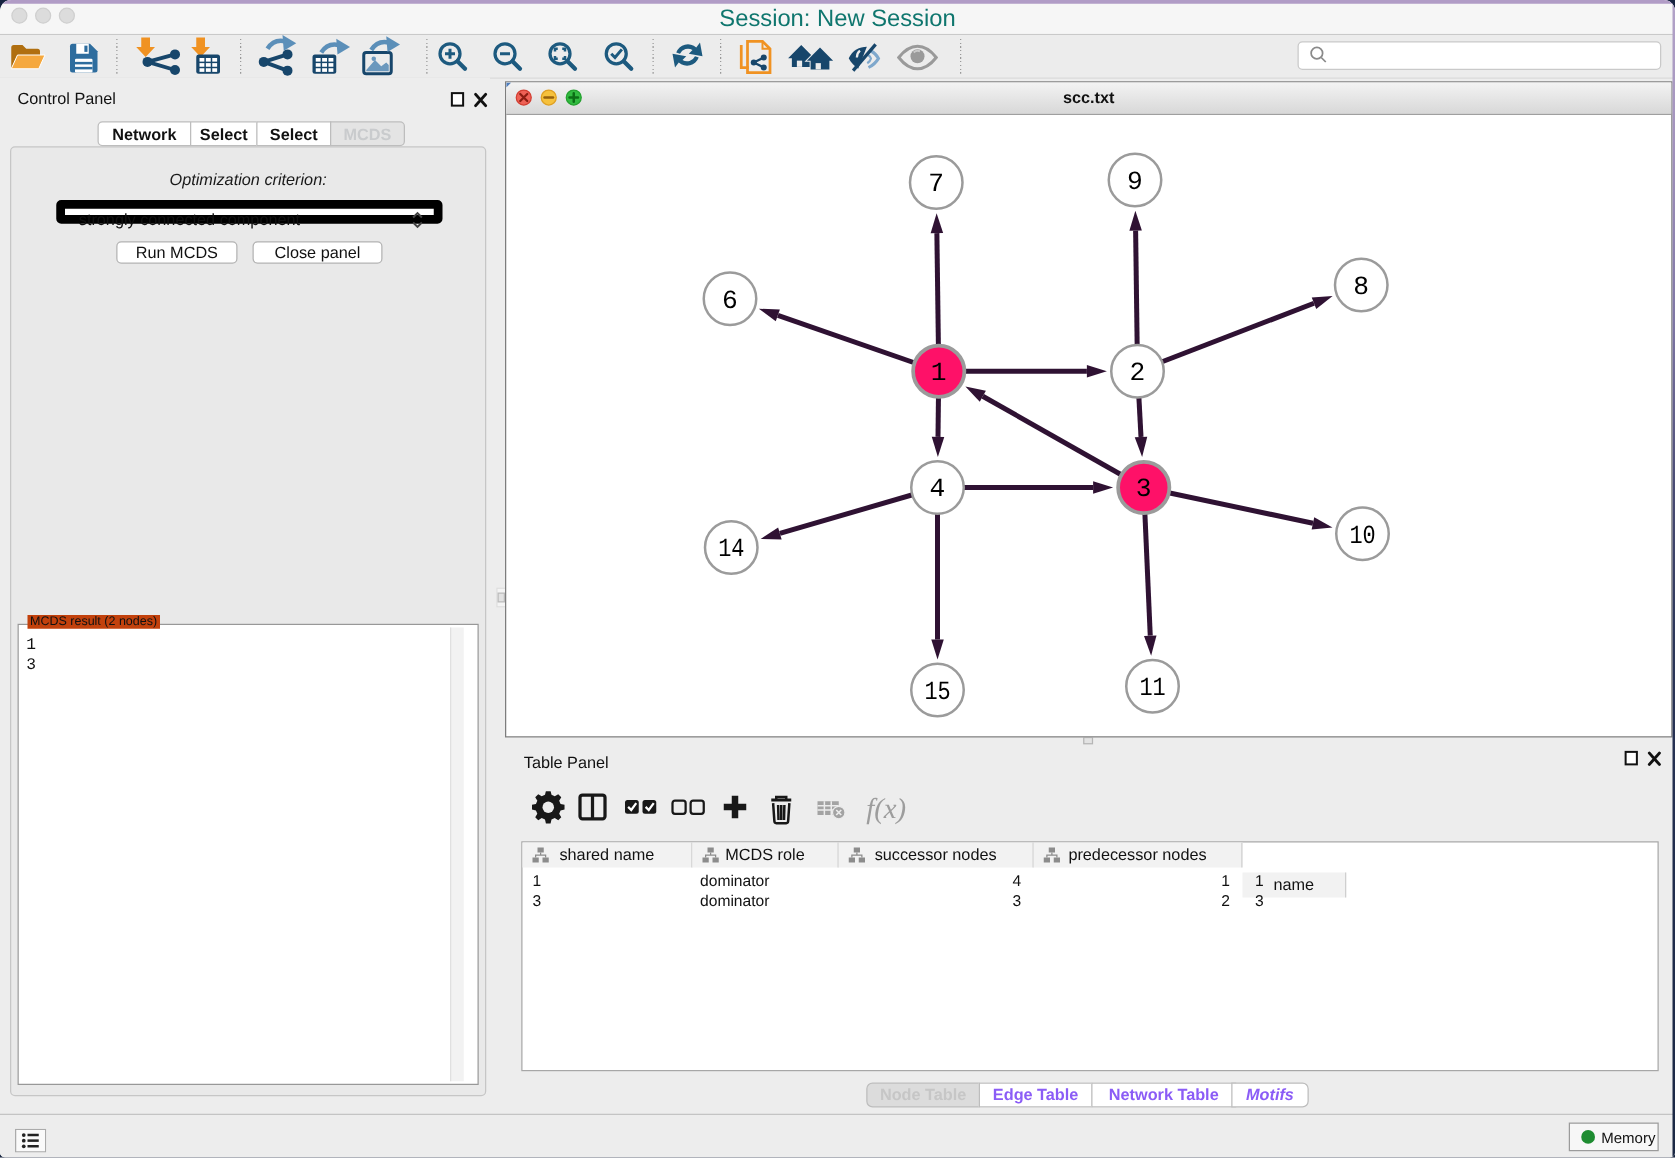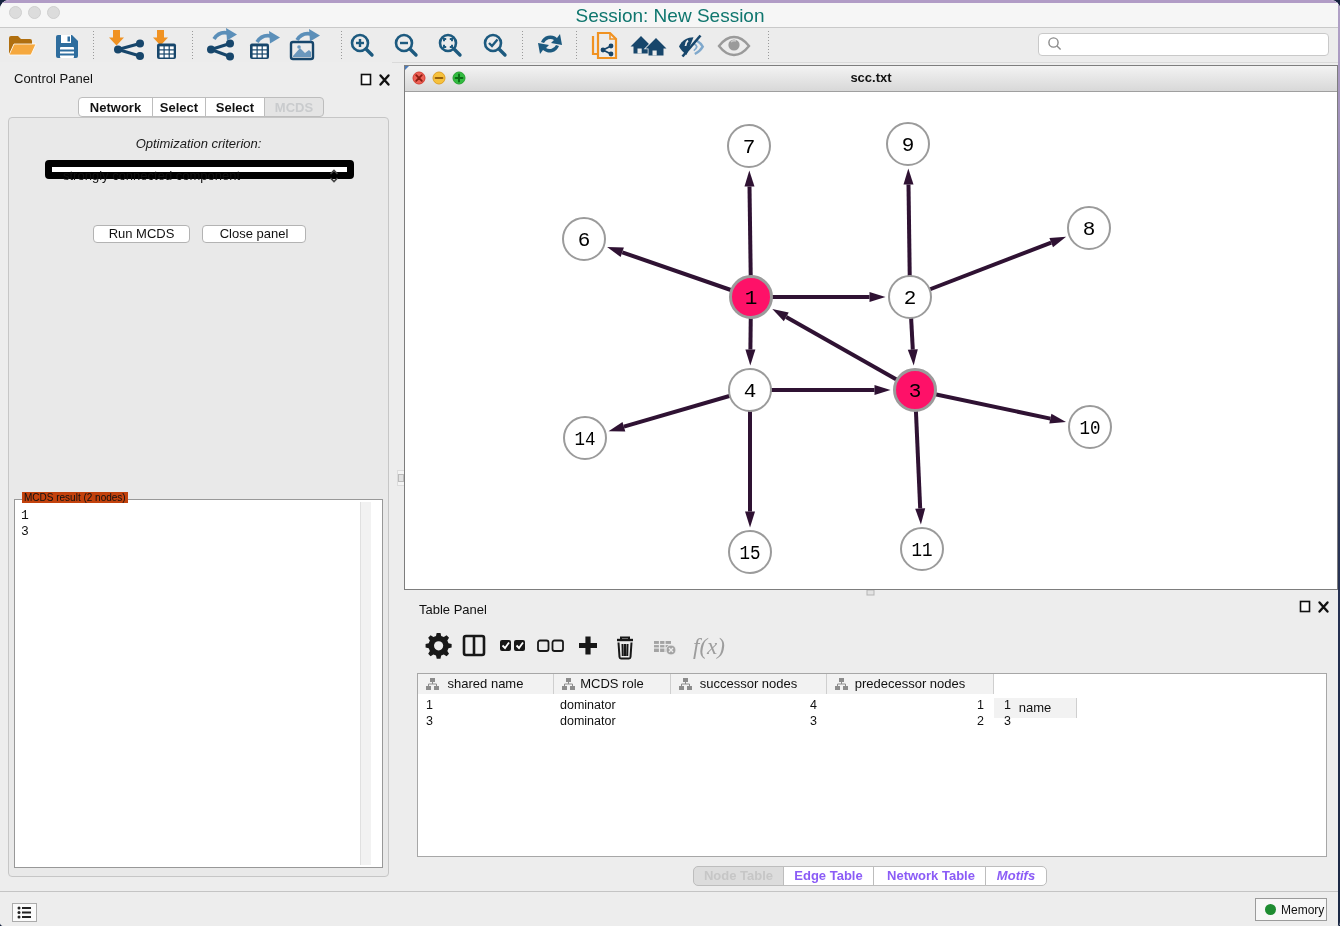--- a/index.html
+++ b/index.html
@@ -33,21 +33,21 @@
   .tab{position:absolute;top:0;height:20px;line-height:20px;text-align:center;font-weight:bold;
       background:#fff;border:1px solid #bdbdbd;box-sizing:border-box;}
   #cp-body{position:absolute;left:8px;top:117px;width:381px;height:760px;
       background:#e9e9e9;border:1px solid #c6c6c6;border-radius:4px;box-sizing:border-box;}
   #optlabel{position:absolute;left:0;top:136px;width:397px;text-align:center;font-size:13px;color:#1a1a1a;font-style:italic;}
   #dropdown{position:absolute;left:45px;top:160px;width:309px;height:19px;background:#fff;
       border:7px solid #000000;border-radius:4px;box-sizing:border-box;
       font-size:13px;color:#111;line-height:17px;padding-left:11px;}
   .btn{position:absolute;top:193px;height:18px;background:#fff;border:1px solid #b3b3b3;
       border-radius:4px;box-sizing:border-box;font-size:13px;color:#111;
-      text-align:center;line-height:16px;margin-top:32px;}
+      text-align:center;line-height:16px;}
   #fieldset{position:absolute;left:14px;top:499px;width:369px;height:369px;background:#fff;
       border:1px solid #989898;box-sizing:border-box;}
   #fieldlegend{position:absolute;left:22px;top:492px;font-size:10px;color:#111;
       background:#c2410c;padding:0 2px;}
   #fieldtext{position:absolute;left:21px;top:508px;font-size:13px;color:#111;line-height:16px;font-family:"Liberation Mono",monospace;}
   #fscroll{position:absolute;right:11px;top:2px;width:10px;height:363px;background:#f2f2f2;
       border-left:1px solid #e0e0e0;}
   
   #netwin{position:absolute;left:404px;top:65px;width:934px;height:525px;
       border:1px solid #7d7d7d;box-sizing:border-box;background:#fff;}

